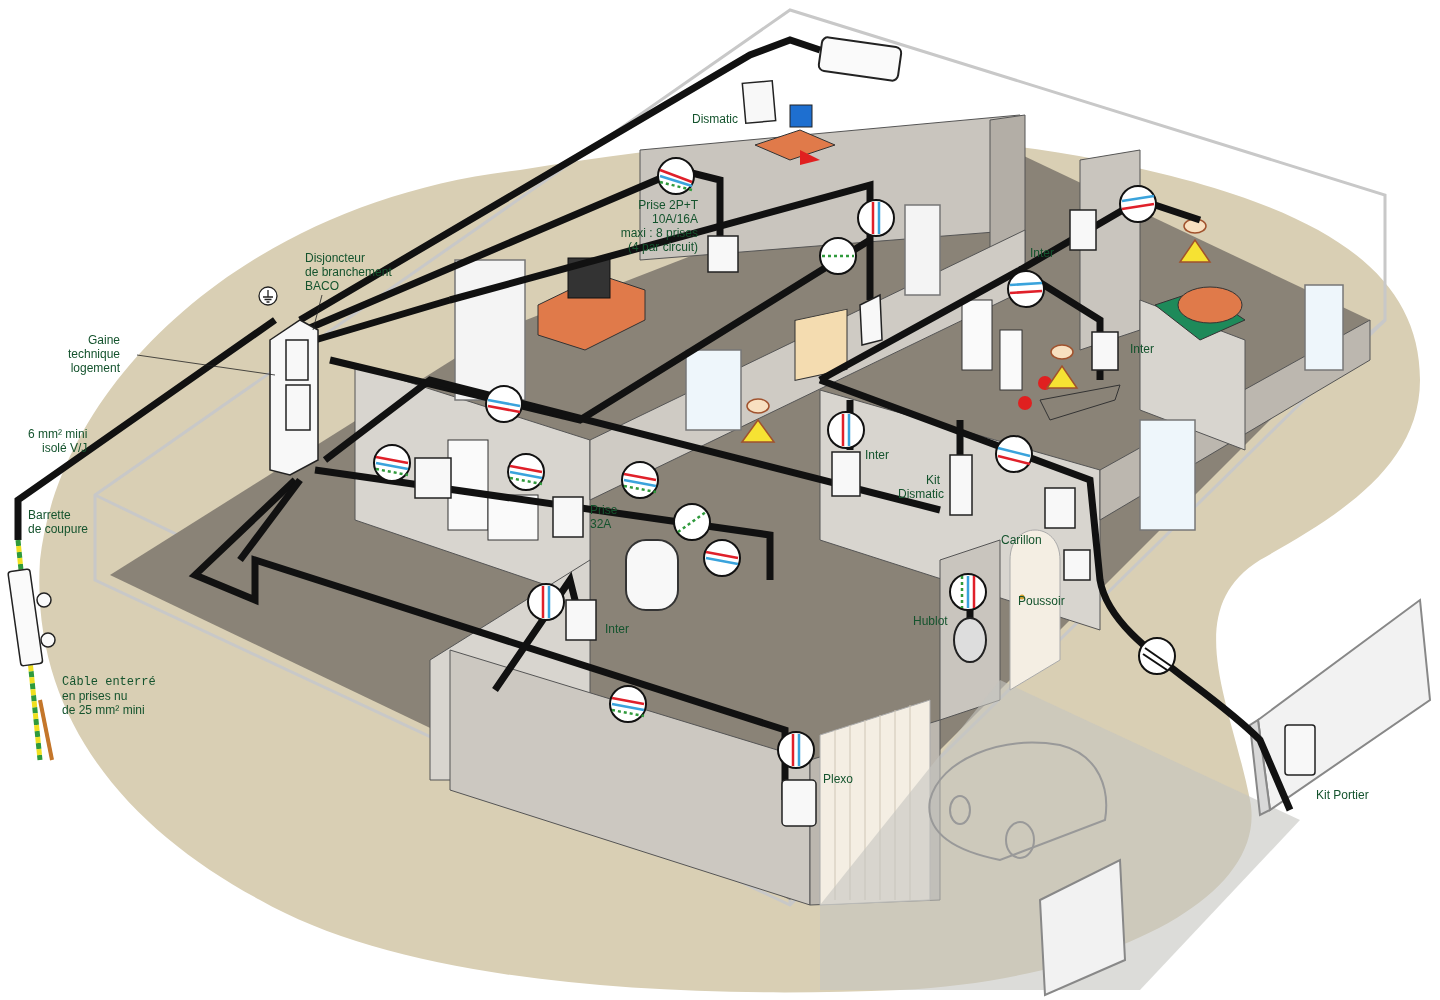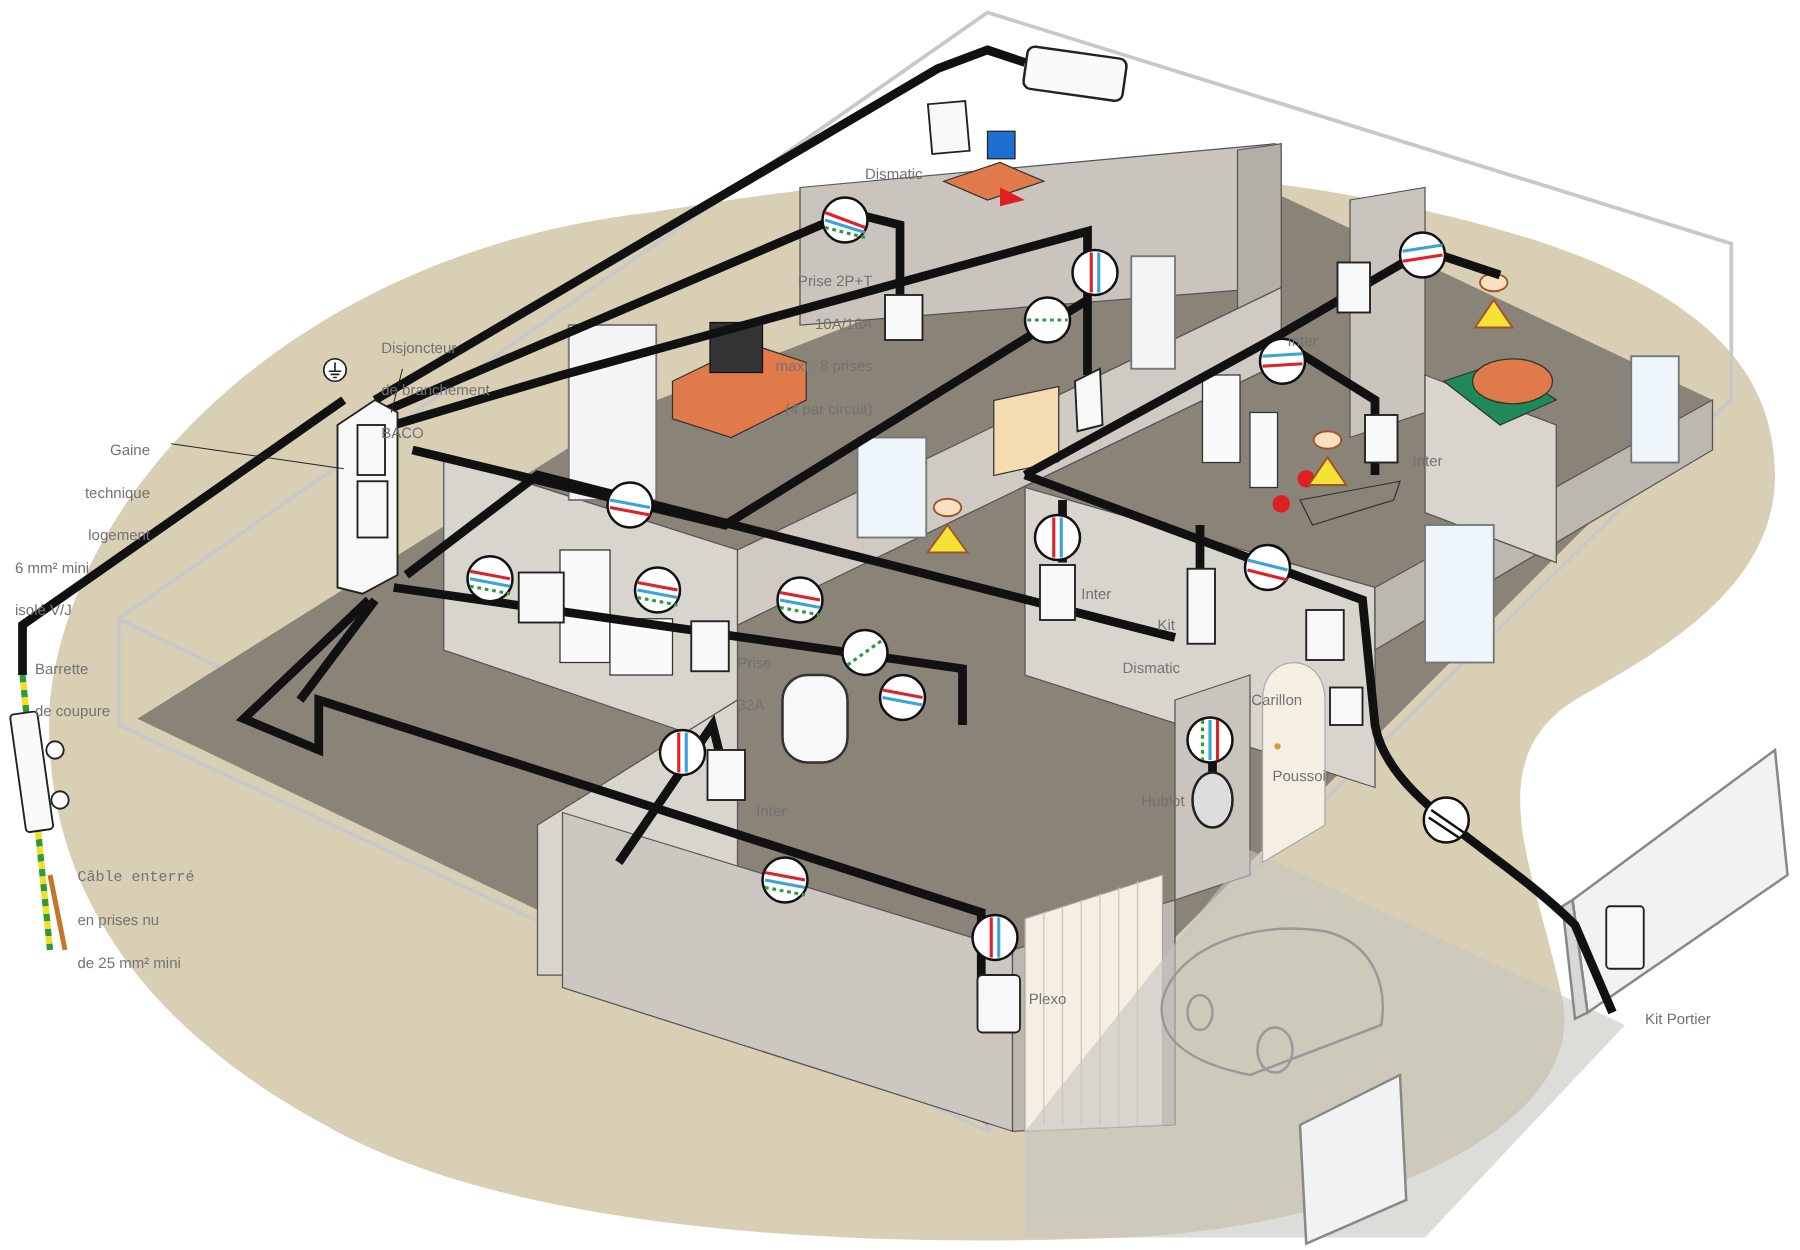--- a/index.html
+++ b/index.html
@@ -1,18 +1,18 @@
 <!DOCTYPE html>
 <html><head>
 <meta charset="utf-8">
 <style>
   html,body{margin:0;padding:0;background:#ffffff;}
   body{width:1440px;height:1000px;position:relative;overflow:hidden;font-family:"Liberation Sans",sans-serif;}
   svg.scene{position:absolute;left:0;top:0;}
-  .lbl{position:absolute;font-family:"Liberation Sans",sans-serif;font-size:12px;line-height:14px;color:#737373;white-space:nowrap;margin-top:20px;}
+  .lbl{position:absolute;font-family:"Liberation Sans",sans-serif;font-size:12px;line-height:14px;color:#14532d;white-space:nowrap;}
   .r{text-align:right;}
 </style>
 </head>
 <body>
 
 <svg class="scene" width="1440" height="1000" viewBox="0 0 1440 1000" xmlns="http://www.w3.org/2000/svg">
 
   <path d="M40 560 C 60 380, 250 200, 520 170 C 700 140, 900 120, 1100 160 C 1300 200, 1420 260, 1420 380 C 1420 470, 1330 520, 1260 560 C 1180 610, 1230 700, 1250 800 C 1270 900, 1100 980, 900 990 C 650 1000, 400 980, 260 900 C 130 830, 30 720, 40 560 Z" fill="#d9cfb4"></path>
 
   <g fill="none" stroke="#c8c8c8" stroke-width="3">
@@ -292,23 +292,23 @@
   <div class="lbl" style="position:static;">de branchement</div>
   <div class="lbl" style="position:static;">BACO</div>
 </div>
 
 <div style="position:absolute;left:50px;top:333px;width:70px;">
   <div class="lbl r" style="position:static;">Gaine</div>
   <div class="lbl r" style="position:static;">technique</div>
   <div class="lbl r" style="position:static;">logement</div>
 </div>
 
-<div style="position:absolute;left:12px;top:427px;">
+<div style="position:absolute;left:28px;top:427px;">
   <div class="lbl" style="position:static;">6 mm² mini</div>
-  <div class="lbl" style="position:static;">isolé V/J</div>
+  <div class="lbl" style="position:static;text-align:right;">isolé V/J</div>
 </div>
 
 <div style="position:absolute;left:28px;top:508px;">
   <div class="lbl" style="position:static;">Barrette</div>
   <div class="lbl" style="position:static;">de coupure</div>
 </div>
 
 <div style="position:absolute;left:62px;top:675px;">
   <div class="lbl" style="position:static;font-family:Liberation Mono, monospace;">Câble enterré</div>
   <div class="lbl" style="position:static;">en prises nu</div>

